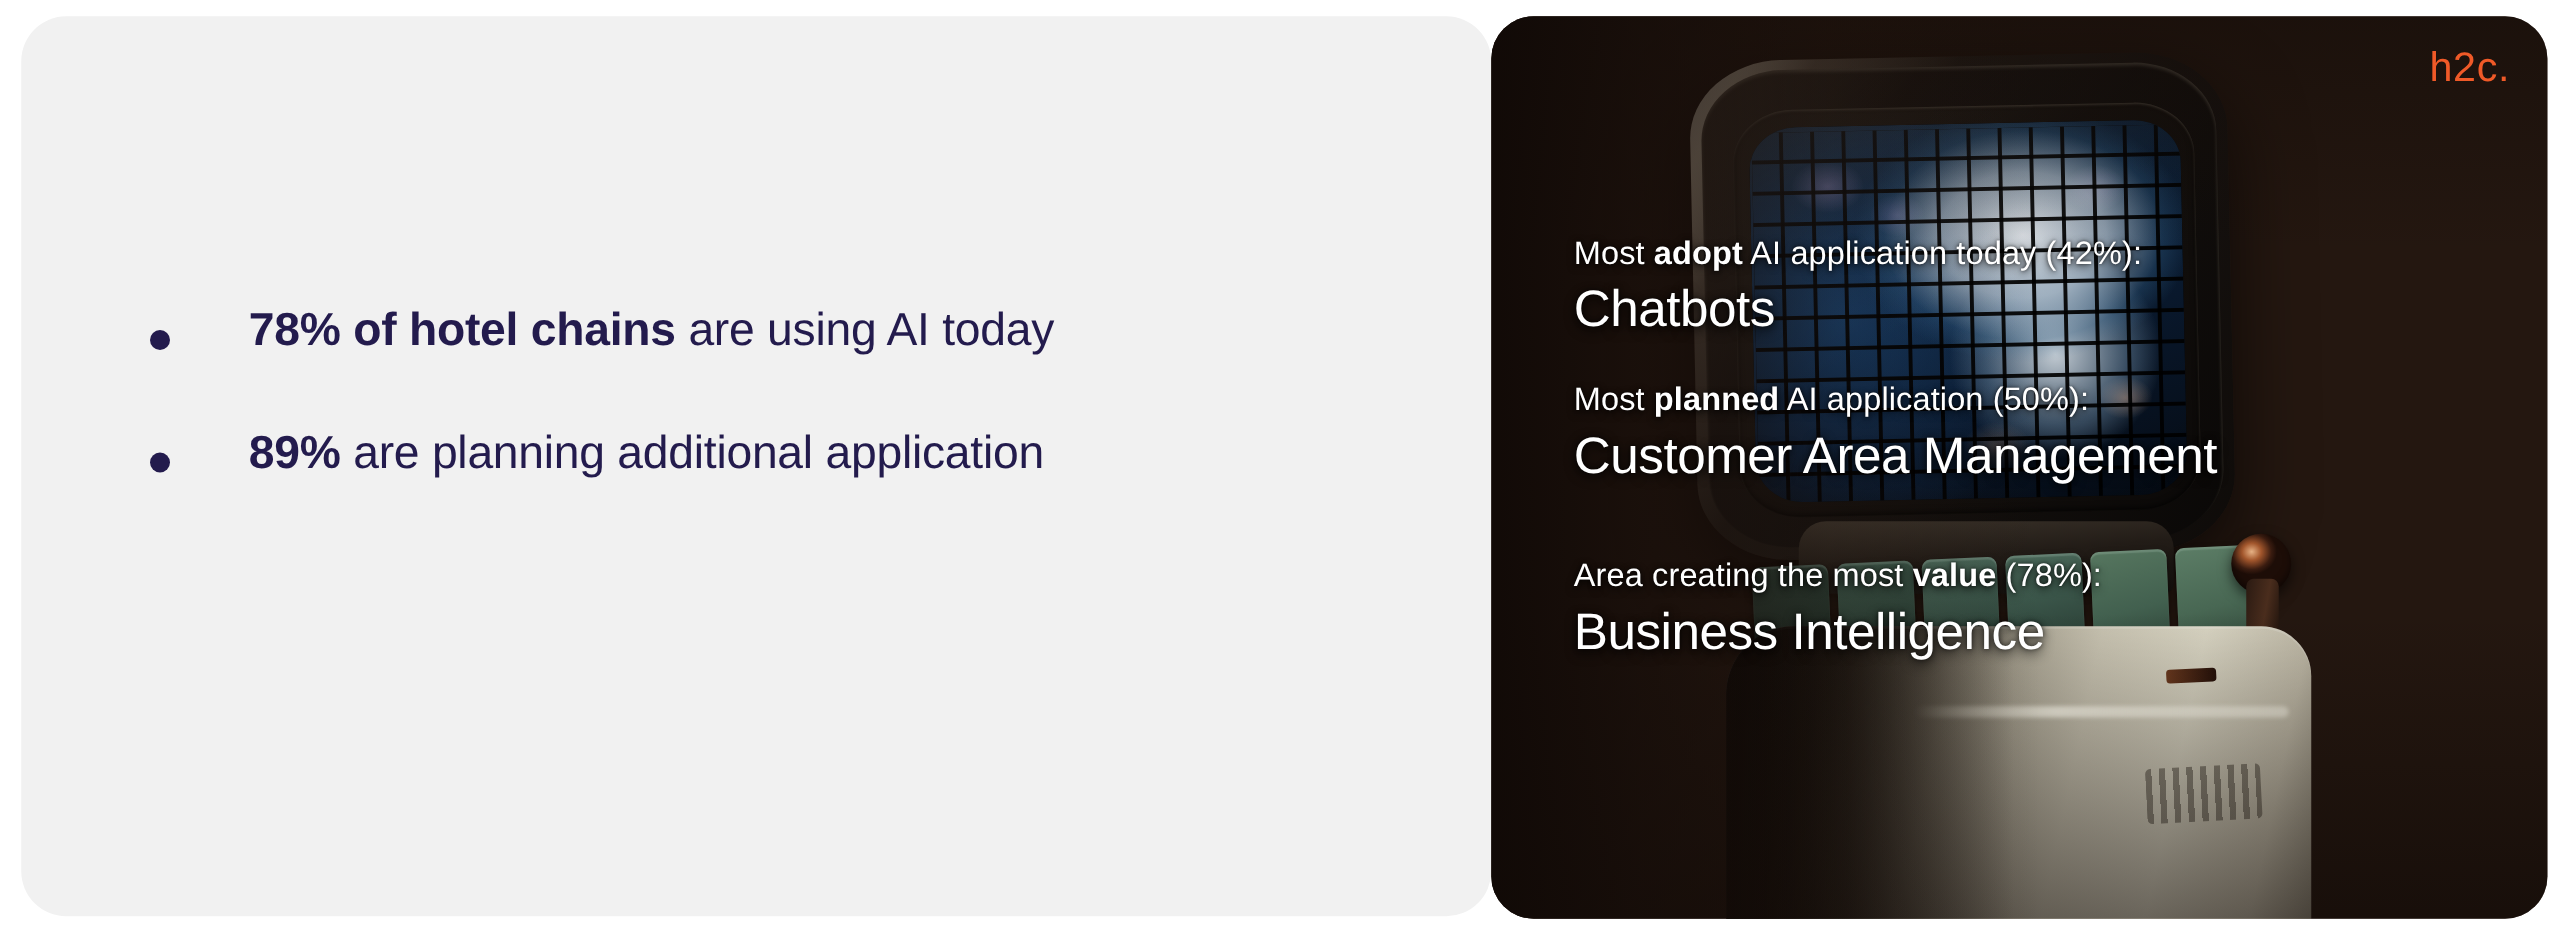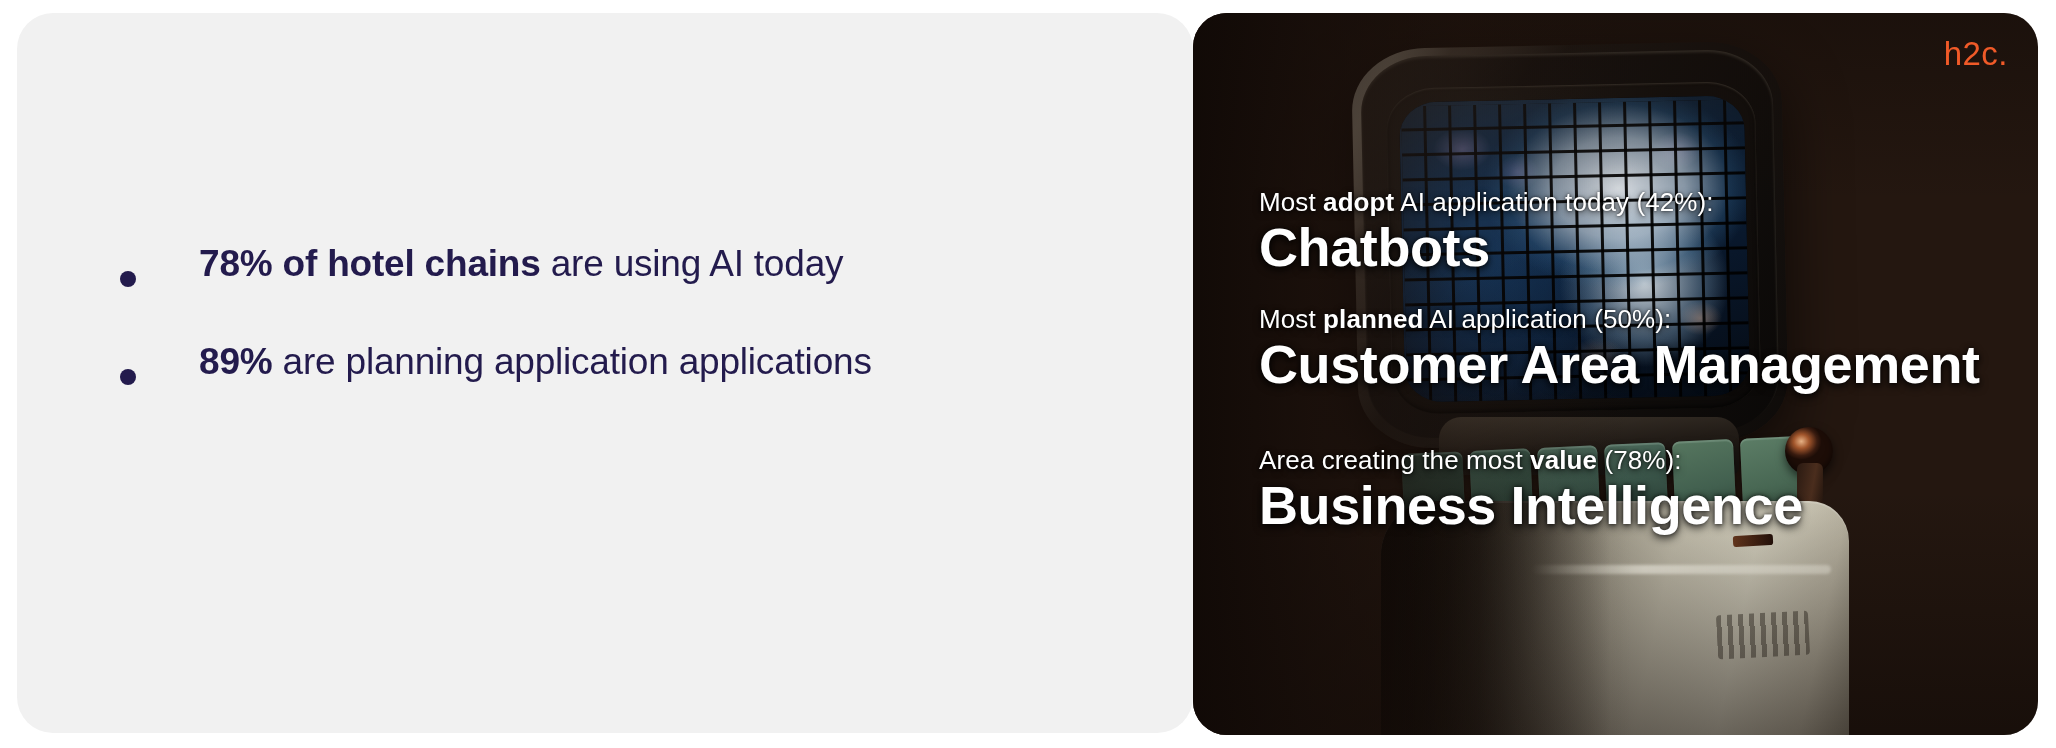--- a/index.html
+++ b/index.html
@@ -38,21 +38,21 @@
 
   #bullet-list {
     position: absolute;
     left: 103px;
     top: 228px;
     width: 1020px;
   }
 
   .bullet-row {
     display: flex;
-    align-items: flex-end;
+    align-items: center;
     margin-bottom: 52px;
   }
   .bullet-row:last-child { margin-bottom: 0; }
 
   .bullet-dot {
     flex: 0 0 auto;
     width: 16px;
     height: 16px;
     border-radius: 50%;
     background: #231b4d;
@@ -295,23 +295,23 @@
     color: #ffffff;
     font-size: 26px;
     line-height: 32px;
     letter-spacing: .1px;
     white-space: nowrap;
     text-shadow: 0 2px 7px rgba(0,0,0,.85), 0 0 3px rgba(0,0,0,.7);
   }
   .stat-label b { font-weight: bold; }
   .stat-value {
     color: #ffffff;
-    font-size: 54px;
+    font-size: 41px;
     line-height: 50px;
-    font-weight: bold;
+    font-weight: normal;
     letter-spacing: -0.4px;
     white-space: nowrap;
     margin-top: 4px;
     text-shadow: 0 3px 9px rgba(0,0,0,.85), 0 0 4px rgba(0,0,0,.65);
   }
 
   
   #logo {
     position: absolute;
     right: 30px;
@@ -333,21 +333,21 @@
 
     <div id="bullet-list">
 
       <div class="bullet-row">
         <span class="bullet-dot"></span>
         <div class="bullet-text"><span class="strong">78% of hotel chains</span><span> are using AI today</span></div>
       </div>
 
       <div class="bullet-row">
         <span class="bullet-dot"></span>
-        <div class="bullet-text"><span class="strong">89%</span><span> are planning application applications</span></div>
+        <div class="bullet-text"><span class="strong">89%</span><span> are planning additional application</span></div>
       </div>
 
 
     </div>
   </div>
 
   <div id="photo-panel">
 
     <div class="backdrop"></div>
 

